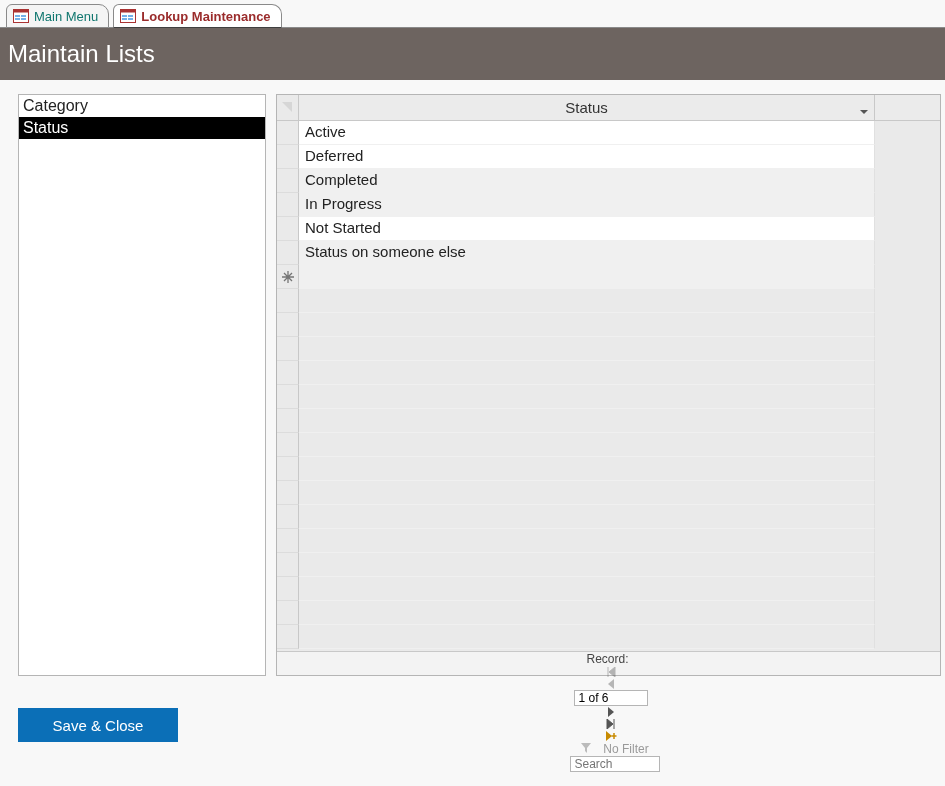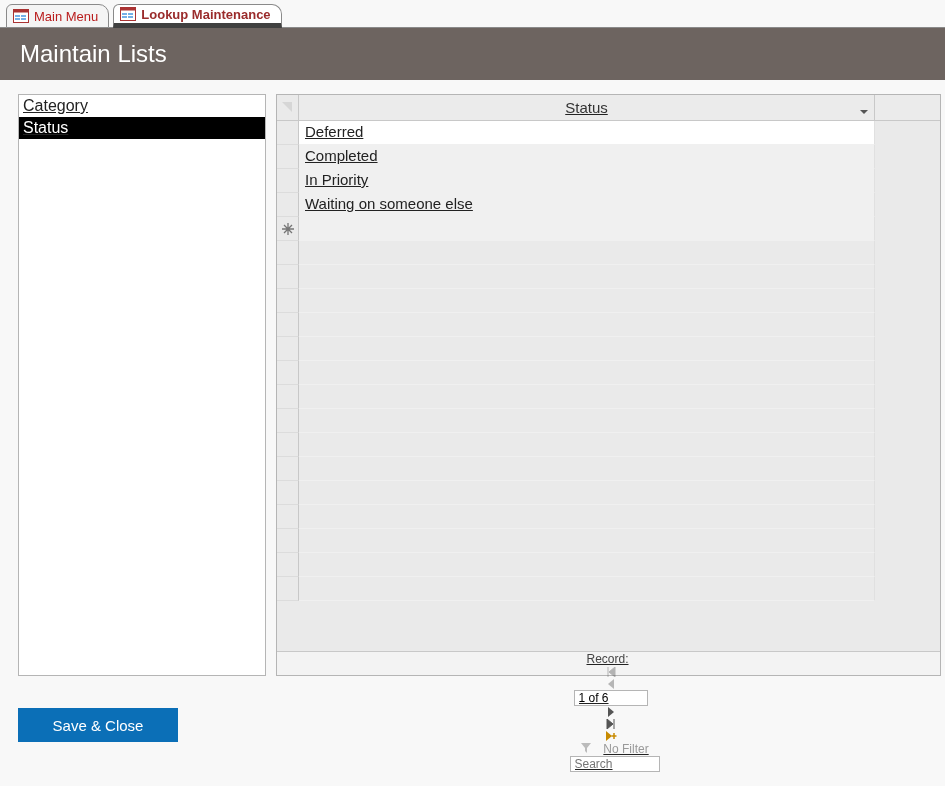--- a/index.html
+++ b/index.html
@@ -31,46 +31,45 @@
       border-top-left-radius: 6px;
       border-top-right-radius: 10px;
       background: #f4f4f4;
       position: relative;
       bottom: -1px;
       font-size: 13px;
       cursor: pointer;
     }
     .tab.active {
       background: #fff;
-      border-bottom: 5px solid #404040;
+      border-bottom: 1px solid #404040;
     }
     .tab .tab-icon {
       width: 16px; height: 14px;
       margin-right: 5px;
       display: inline-flex;
     }
-    .tab .tab-label { color: #b91c1c; }
+    .tab .tab-label { color: #0f766e; }
     .tab.active .tab-label { font-weight: 600; color: #9a2b2b; }
 
     .header-bar {
       background: #6d6460;
       height: 52px;
       display: flex;
       align-items: center;
-      padding-left: 20px;
+      padding-left: 8px;
       color: #fff;
       font-size: 24px;
       font-weight: 300;
     }
 
     .content {
       display: flex;
       padding: 14px 0 0 18px;
       gap: 10px;
-      text-decoration: underline;
     }
 
     .left-list {
       width: 248px;
       height: 582px;
       border: 1px solid #b5b5b5;
       background: #fff;
       font-size: 16px;
     }
     .left-list .list-item {
@@ -263,33 +262,41 @@
           <svg viewBox="0 0 8 8">
               <path d="M0 2 L8 2 L4 6 Z" fill="#555"></path>
             </svg>
         </span>
       </div>
     </div>
 
     <div class="grid-body">
       <div class="grid-row odd">
         <div class="row-selector"></div>
+        <div class="cell">Active</div>
+      </div>
+      <div class="grid-row odd">
+        <div class="row-selector"></div>
         <div class="cell">Deferred</div>
       </div>
       <div class="grid-row even">
         <div class="row-selector"></div>
         <div class="cell">Completed</div>
       </div>
       <div class="grid-row even">
         <div class="row-selector"></div>
-        <div class="cell">In Priority</div>
+        <div class="cell">In Progress</div>
+      </div>
+      <div class="grid-row odd">
+        <div class="row-selector"></div>
+        <div class="cell">Not Started</div>
       </div>
       <div class="grid-row even">
         <div class="row-selector"></div>
-        <div class="cell">Waiting on someone else</div>
+        <div class="cell">Status on someone else</div>
       </div>
       <div class="grid-row new">
         <div class="row-selector">
           <svg width="12" height="12" viewBox="0 0 12 12">
               <path d="M6 0 L6 12 M0 6 L12 6 M2 2 L10 10 M10 2 L2 10" stroke="#444" stroke-width="1.3"></path>
             </svg>
         </div>
         <div class="cell"></div>
       </div>
 

